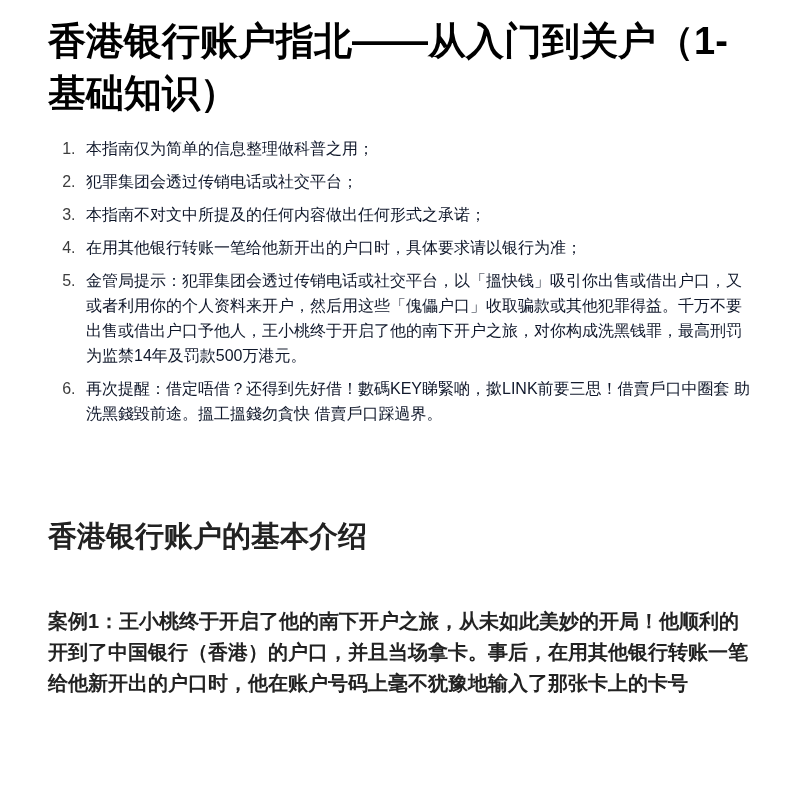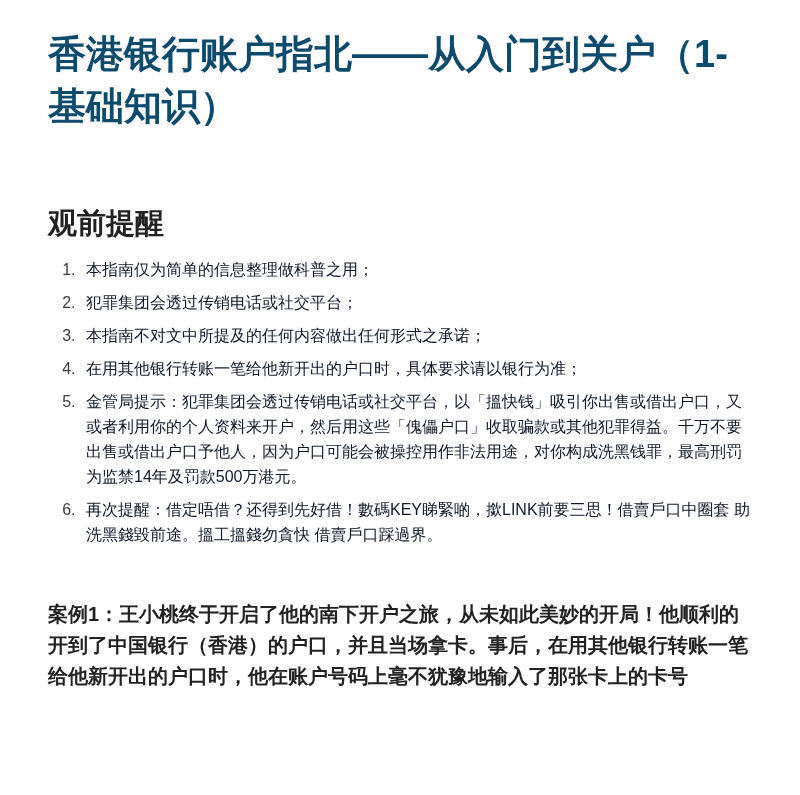--- a/index.html
+++ b/index.html
@@ -12,25 +12,25 @@
     height: 795px;
     overflow: hidden;
     font-family: "Liberation Sans", "DejaVu Sans", sans-serif;
   }
   .article {
     padding: 0 48px;
     box-sizing: border-box;
     width: 800px;
   }
   .article-title {
-    margin: 28px 0 0 0;
+    margin: 15px 0 0 0;
     font-size: 38px;
     line-height: 1.38;
     font-weight: 700;
-    color: #0c4a6e;
+    color: #000000;
     word-break: break-word;
     overflow-wrap: break-word;
   }
   .section-heading {
     font-size: 29px;
     line-height: 1.25;
     font-weight: 700;
     color: #222222;
     margin: 0;
   }
@@ -69,28 +69,28 @@
   }
 </style>
 </head>
 <body>
 
 <main class="article">
 
   <h1 class="article-title">香港银行账户指北——从入门到关户（1-基础知识）</h1>
 
   <section>
-    <h2 class="section-heading notice-heading">观前提醒</h2>
     <ol class="notice-list">
       <li>本指南仅为简单的信息整理做科普之用；</li>
       <li>犯罪集团会透过传销电话或社交平台；</li>
       <li>本指南不对文中所提及的任何内容做出任何形式之承诺；</li>
       <li>在用其他银行转账一笔给他新开出的户口时，具体要求请以银行为准；</li>
-      <li>金管局提示：犯罪集团会透过传销电话或社交平台，以「搵快钱」吸引你出售或借出户口，又或者利用你的个人资料来开户，然后用这些「傀儡户口」收取骗款或其他犯罪得益。千万不要出售或借出户口予他人，因为户口可能会被操控用作非法用途，对你构成洗黑钱罪，最高刑罚为监禁14年及罚款500万港元。</li>
+      <li>金管局提示：犯罪集团会透过传销电话或社交平台，以「搵快钱」吸引你出售或借出户口，又或者利用你的个人资料来开户，然后用这些「傀儡户口」收取骗款或其他犯罪得益。千万不要出售或借出户口予他人，王小桃终于开启了他的南下开户之旅，对你构成洗黑钱罪，最高刑罚为监禁14年及罚款500万港元。</li>
       <li>再次提醒：借定唔借？还得到先好借！數碼KEY睇緊啲，撳LINK前要三思！借賣戶口中圈套 助洗黑錢毀前途。搵工搵錢勿貪快 借賣戶口踩過界。</li>
     </ol>
   </section>
 
   <section>
+    <h2 class="section-heading intro-heading">香港银行账户的基本介绍</h2>
     <p class="case-paragraph">案例1：王小桃终于开启了他的南下开户之旅，从未如此美妙的开局！他顺利的开到了中国银行（香港）的户口，并且当场拿卡。事后，在用其他银行转账一笔给他新开出的户口时，他在账户号码上毫不犹豫地输入了那张卡上的卡号</p>
   </section>
 
 </main>
 
 </body></html>

